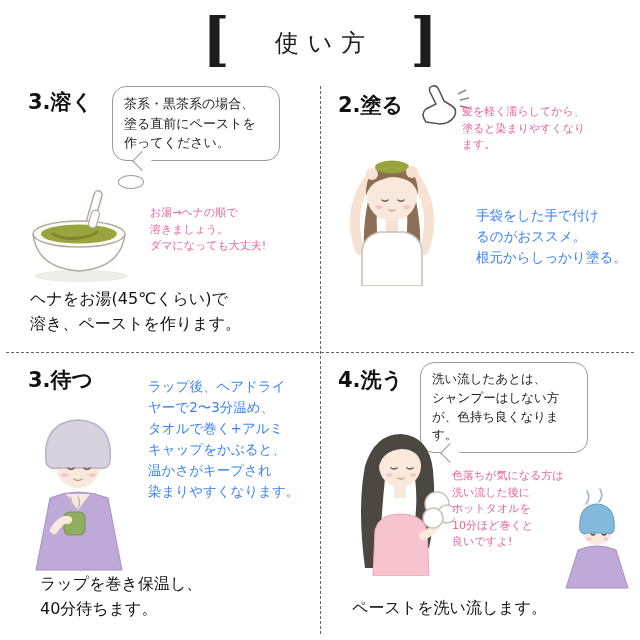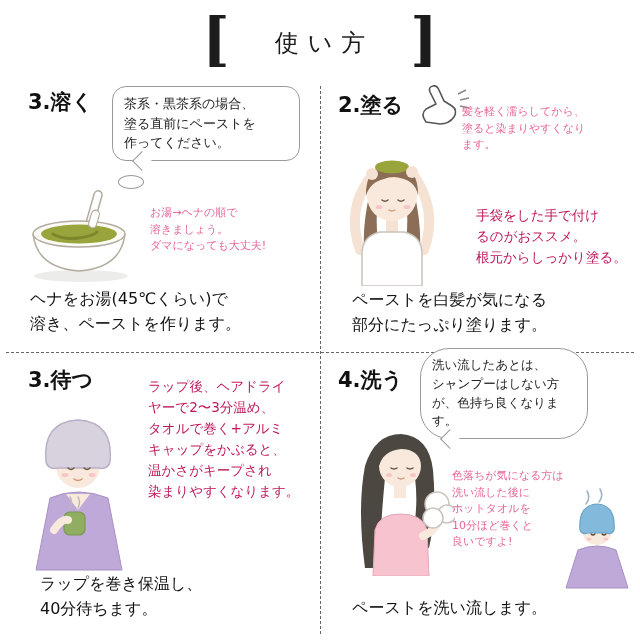--- a/index.html
+++ b/index.html
@@ -19,21 +19,21 @@
   .divider-h { position:absolute; left:6px; right:6px; top:352px; border-top:1px dashed #666; }
   .divider-v { position:absolute; top:86px; bottom:6px; left:320px; border-left:1px dashed #666; }
 
   
   [data-bind] { white-space:pre-line; }
   .h { position:absolute; font-size:21px; font-weight:bold; color:#111; }
   .cap { position:absolute; font-size:16px; line-height:1.55; color:#111; }
   .pink { color:#e8649a; }
   .purple { color:#a78bbf; }
   .small { font-size:11px; line-height:1.5; }
-  .note { position:absolute; font-size:13.5px; line-height:1.55; color:#be185d; }
+  .note { position:absolute; font-size:13.5px; line-height:1.55; color:#3b82f6; }
   .tip { position:absolute; }
 
   
   .bubble { position:absolute; background:#fff; border:1px solid #9a9a9a; border-radius:14px;
             padding:7px 11px; font-size:13px; line-height:1.5; color:#222; }
   .bubble::after { content:""; position:absolute; width:13px; height:13px; background:#fff;
                    border-bottom:1px solid #9a9a9a; border-left:1px solid #9a9a9a;
                    bottom:-8px; left:22px; transform:rotate(45deg); }
   .blob { position:absolute; width:26px; height:14px; border:1px solid #9a9a9a;
           border-radius:50%; background:#fff; }
@@ -49,21 +49,21 @@
     <span class="bracket" data-bind="title.bracket_left">[</span>
     <span class="title-text" data-bind="title.text">使い方</span>
     <span class="bracket" data-bind="title.bracket_right">]</span>
   </div>
 
   <div class="divider-h"></div>
   <div class="divider-v"></div>
 
   <div class="h" style="left:28px; top:88px;" data-bind="sections.dissolve.heading">3.溶く</div>
 
-  <div class="bubble" style="left:112px; top:86px; width:188px;">
+  <div class="bubble" style="left:112px; top:86px; width:168px;">
     <span data-bind="sections.dissolve.bubble">茶系・黒茶系の場合、
 塗る直前にペーストを
 作ってください。</span>
   </div>
   <div class="blob" style="left:118px; top:175px;"></div>
 
   <div class="illus" style="left:18px; top:190px;">
     <svg width="122" height="94" viewBox="0 0 122 94">
       <ellipse cx="63" cy="86" rx="47" ry="6" fill="#ececea"></ellipse>
       <g transform="rotate(16 74 26)">
@@ -117,22 +117,20 @@
       <ellipse cx="47" cy="69" rx="3.5" ry="2" fill="#f6c6c6"></ellipse>
       <ellipse cx="75" cy="69" rx="3.5" ry="2" fill="#f6c6c6"></ellipse>
       <path d="M57,72 q3,2 6,0" stroke="#c97" stroke-width="1.4" fill="none" stroke-linecap="round"></path>
     </svg>
   </div>
 
   <div class="note" style="left:476px; top:205px;" data-bind="sections.apply.note">手袋をした手で付け
 るのがおススメ。
 根元からしっかり塗る。</div>
 
-  <div class="cap" style="left:352px; top:288px;" data-bind="sections.apply.caption">ペーストを白髪が気になる
-部分にたっぷり塗ります。</div>
 
   <div class="h" style="left:28px; top:366px;text-align:right;" data-bind="sections.wait.heading">3.待つ</div>
 
   <div class="note purple" style="left:148px; top:376px;" data-bind="sections.wait.note">ラップ後、ヘアドライ
 ヤーで2〜3分温め、
 タオルで巻く+アルミ
 キャップをかぶると、
 温かさがキープされ
 染まりやすくなります。</div>
 
@@ -151,21 +149,21 @@
       <rect x="44" y="106" width="21" height="23" rx="6" fill="#8fae62" stroke="#7a9850" stroke-width="1.2"></rect>
       <path d="M34,124 Q42,112 48,114" stroke="#f9e9dc" stroke-width="8" fill="none" stroke-linecap="round"></path>
     </svg>
   </div>
 
   <div class="cap" style="left:40px; top:572px;" data-bind="sections.wait.caption">ラップを巻き保温し、
 40分待ちます。</div>
 
   <div class="h" style="left:338px; top:366px;" data-bind="sections.wash.heading">4.洗う</div>
 
-  <div class="bubble" style="left:420px; top:348px; width:168px; font-size:12.5px;border-radius:29px;">
+  <div class="bubble" style="left:420px; top:362px; width:168px; font-size:12.5px;">
     <span data-bind="sections.wash.bubble">洗い流したあとは、
 シャンプーはしない方
 が、色持ち良くなります。</span>
   </div>
 
   <div class="illus" style="left:345px; top:418px;">
     <svg width="110" height="158" viewBox="0 0 110 158">
       <path d="M20,150 Q12,90 20,48 Q30,16 56,16 Q84,18 88,52 Q92,95 84,130 L66,126 Q74,90 70,60 L40,60 Q36,100 34,150 Z" fill="#4d4742"></path>
       <path d="M28,158 L30,112 Q34,96 55,96 Q78,96 82,112 L84,158 Z" fill="#f6c3cf" stroke="#e6a7b8" stroke-width="1"></path>
       <rect x="49" y="64" width="12" height="16" fill="#f9e9dc"></rect>

